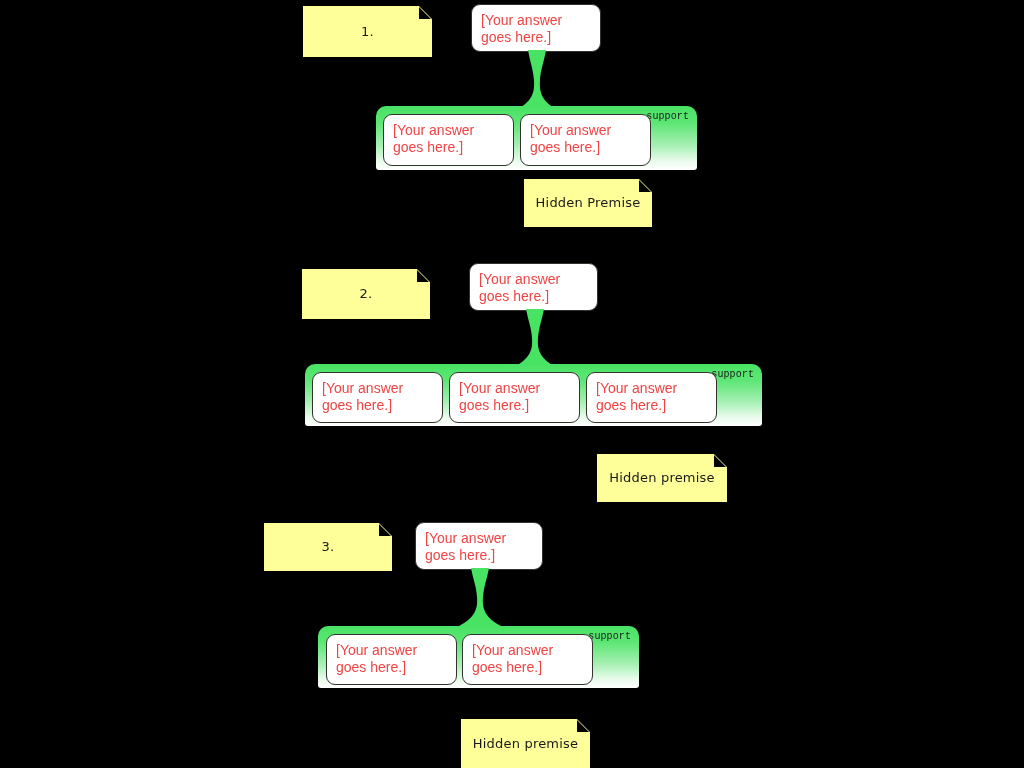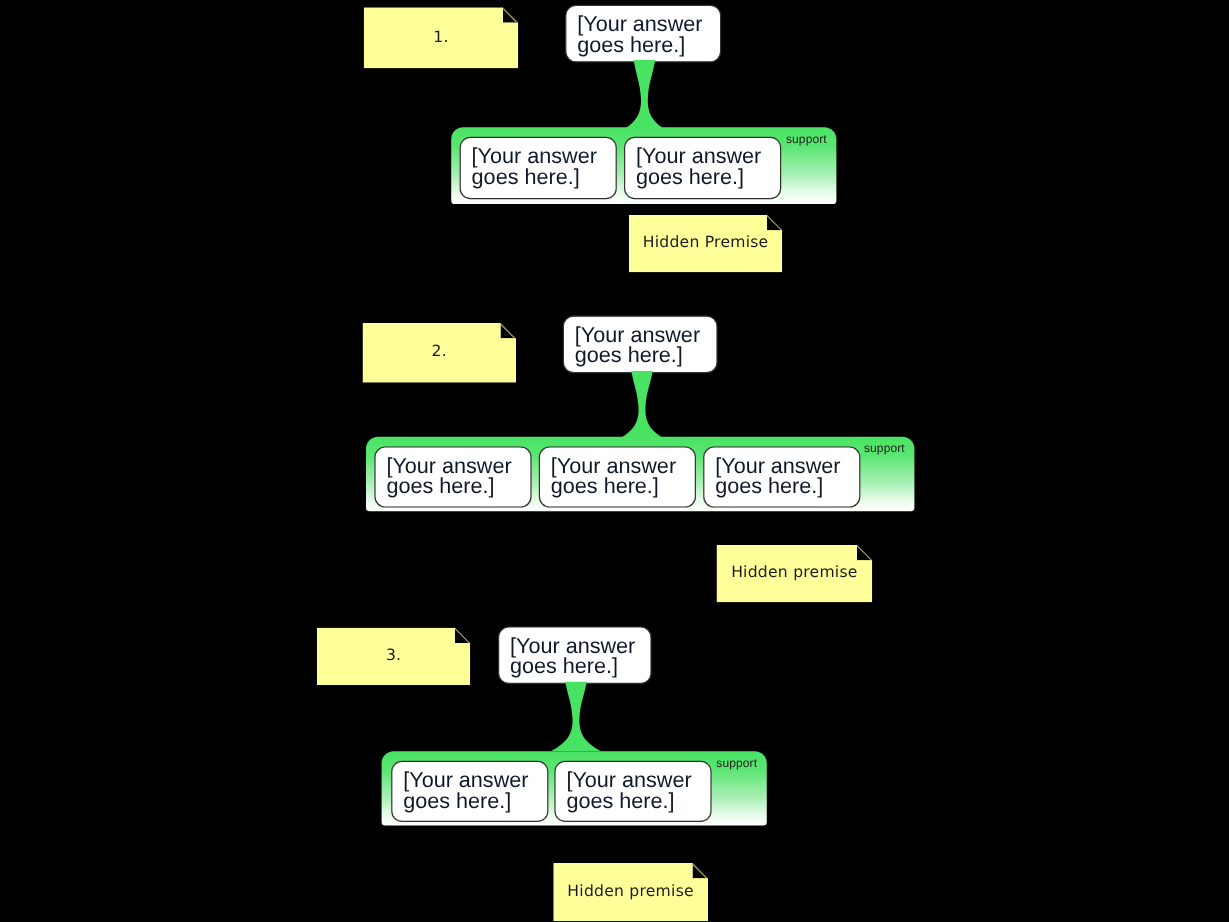--- a/index.html
+++ b/index.html
@@ -62,40 +62,40 @@
       linear-gradient(to bottom left, transparent 49%, #8a8a55 49%, #8a8a55 56%, transparent 56%);
   }
   .sticky .sticky-label { position: relative; z-index: 2; }
   .sticky.num .sticky-label { font-size: 13px; }
 
   
   .claimbox {
     background: #ffffff;
     border: 1px solid #33332e;
     border-radius: 9px;
-    color: #0f172a;
+    color: #ef4444;
     font-family: "Liberation Sans", sans-serif;
-    font-size: 18px;
+    font-size: 14px;
     line-height: 17px;
     padding: 7px 8px 5px 9px;
     box-sizing: border-box;
     overflow: hidden;
   }
 
   
   .band {
     background: linear-gradient(to bottom, #49e364 0%, #5ce674 26%, #a8f0b4 62%, #e7fbea 85%, #ffffff 100%);
     border-radius: 10px 10px 3px 3px;
     box-sizing: border-box;
   }
   .band .band-label {
     position: absolute;
     top: 5px;
     right: 8px;
-    font-family: Liberation Sans, sans-serif;
+    font-family: Liberation Mono, monospace;
     font-size: 10px;
     color: #1b1b1b;
     letter-spacing: 0.1px;
     line-height: 12px;
   }
 
   
   .connector { position: absolute; }
   .connector svg { display: block; width: 100%; height: 100%; }
 </style>

